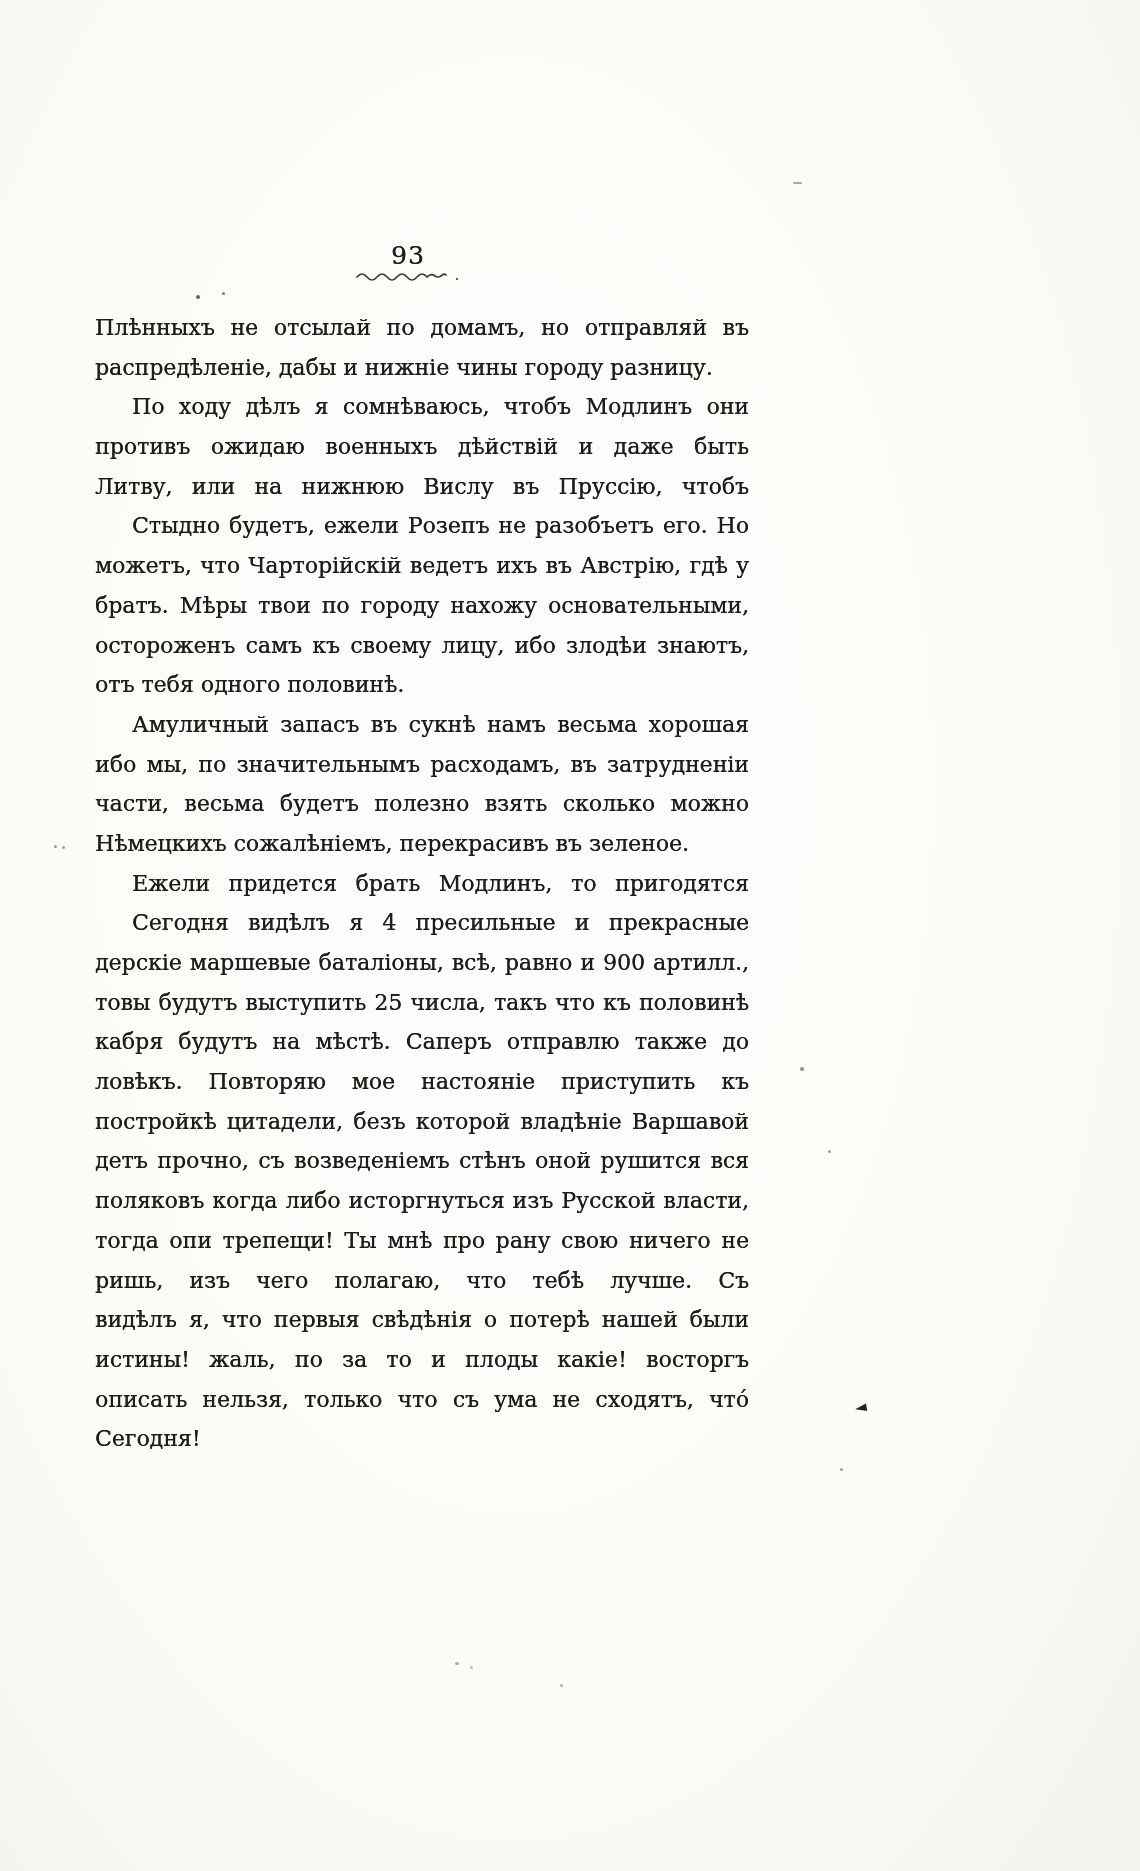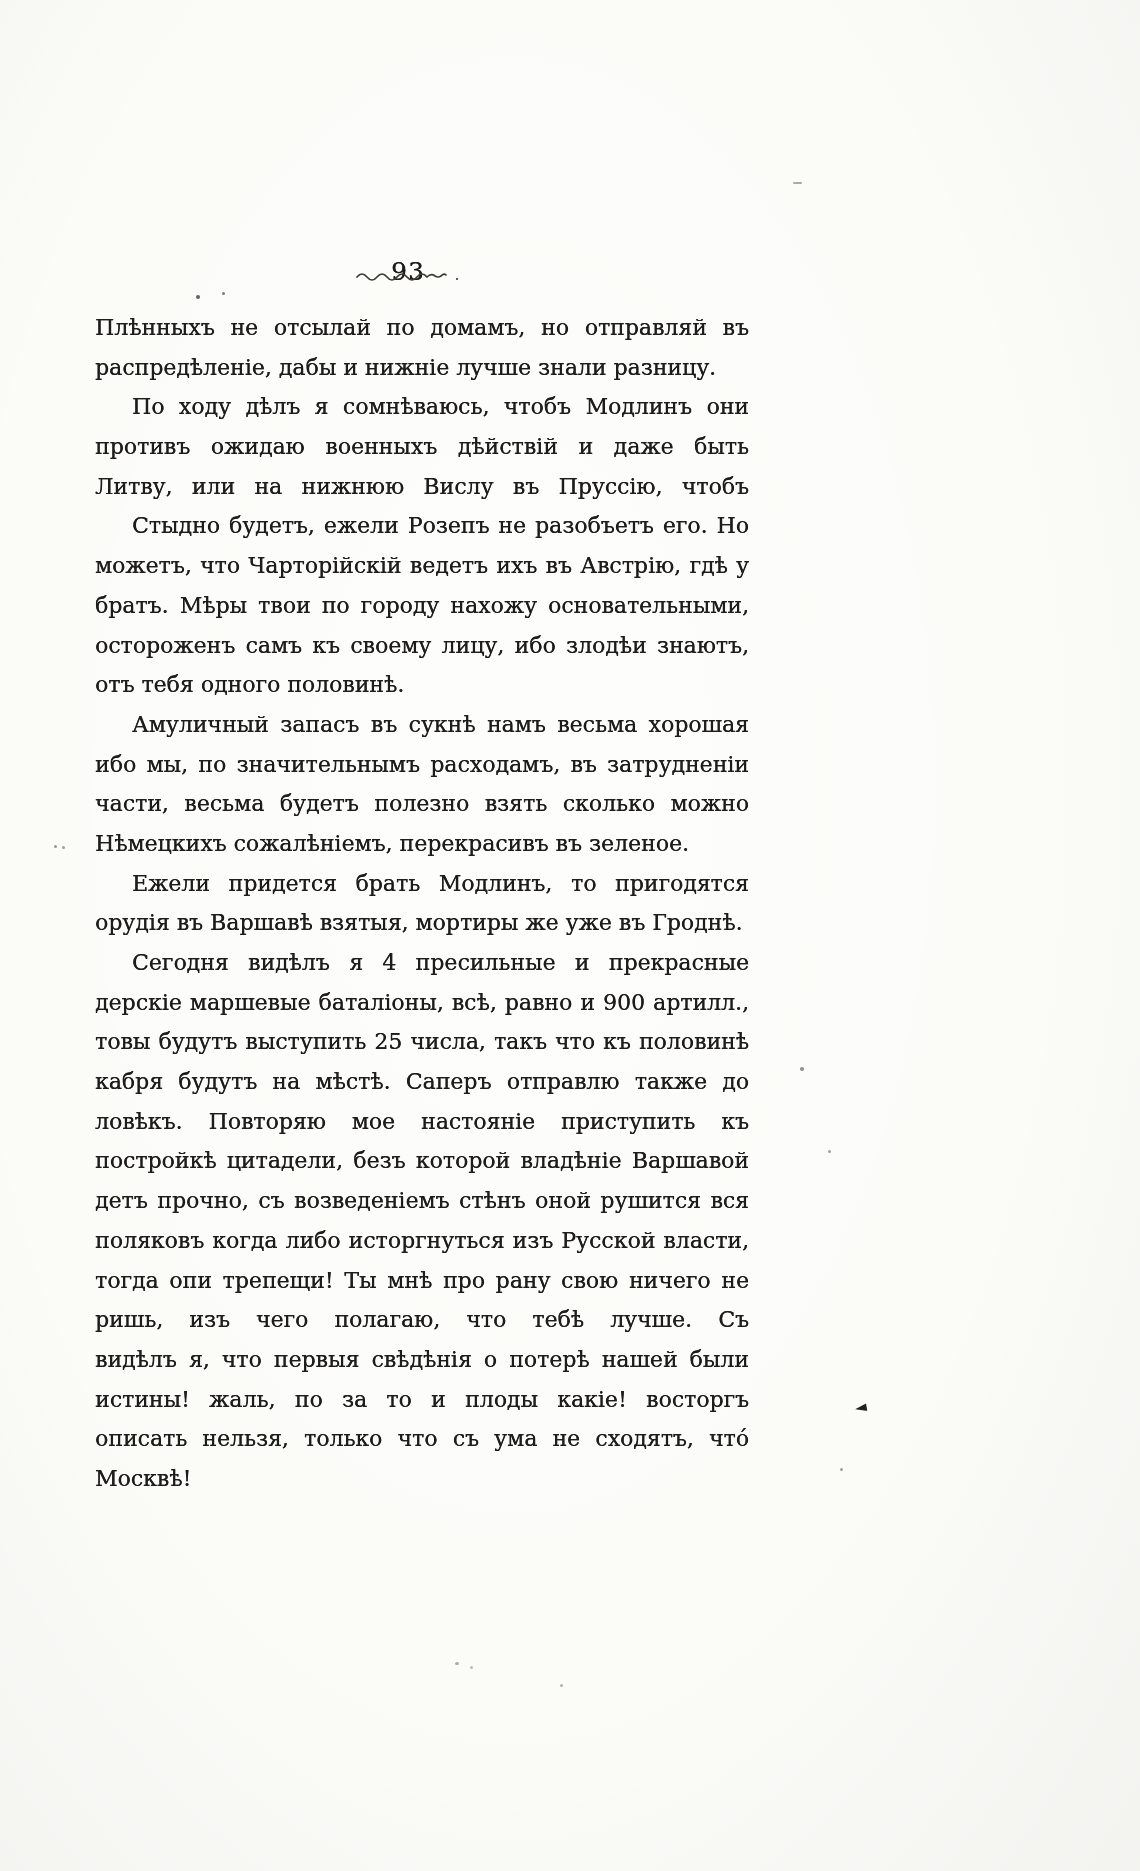--- a/index.html
+++ b/index.html
@@ -7,21 +7,21 @@
   body {
     width:1140px; height:1871px; position:relative; overflow:hidden;
     background: var(--paper);
     font-family:"DejaVu Serif","Liberation Serif",serif;
   }
   .page {
     position:absolute; inset:0;
     background: radial-gradient(ellipse at 45% 42%, rgba(255,255,255,.6) 0%, rgba(0,0,0,0) 60%, rgba(0,0,0,.035) 100%);
   }
   .page-number {
-    position:absolute; left:95px; top:259px; width:654px;
+    position:absolute; left:95px; top:243px; width:654px;
     text-align:center; transform:translateX(-14px);
     font-size:25px; line-height:26px; letter-spacing:1px;
     color:var(--ink); text-shadow:.25px 0 0 currentColor;
   }
   .squiggle { position:absolute; left:356px; top:271px; }
   #text-block { position:absolute; left:95px; top:308px; width:654px; }
   .line {
     width:654px; height:39.7px; overflow:hidden;
     font-size:22px; line-height:39.7px; color:var(--ink);
     text-shadow:.25px 0 0 currentColor;
@@ -44,49 +44,48 @@
 
   <div class="page-number">93</div>
 
   <svg class="squiggle" width="104" height="12" viewBox="0 0 104 12">
     <path d="M1,6 q5,-6 10,0 t10,0 t10,0 t10,0 t10,0 t10,0 t10,0 q4,-4 8,-1 q3,2 6,0 q3,-3 5,-1" fill="none" stroke="#3d3933" stroke-width="1.7" stroke-linecap="round"></path>
     <circle cx="101" cy="8" r="1.1" fill="#3d3933"></circle>
   </svg>
 
   <div id="text-block">
       <div class="line just">Плѣнныхъ не отсылай по домамъ, но отправляй въ Россію на</div>
-      <div class="line">распредѣленіе, дабы и нижніе лучше знали разницу.</div>
+      <div class="line">распредѣленіе, дабы и нижніе чины городу разницу.</div>
       <div class="line just indent">По ходу дѣлъ я сомнѣваюсь, чтобъ Модлинъ они сдали, на-</div>
       <div class="line just">противъ ожидаю военныхъ дѣйствій и даже быть можетъ на</div>
       <div class="line just">Литву, или на нижнюю Вислу въ Пруссію, чтобъ пройти во</div>
       <div class="line just indent">Стыдно будетъ, ежели Розепъ не разобъетъ его. Но статься</div>
       <div class="line just">можетъ, что Чарторійскій ведетъ ихъ въ Австрію, гдѣ у него</div>
       <div class="line just">братъ. Мѣры твои по городу нахожу основательными, по будь</div>
       <div class="line just">остороженъ самъ къ своему лицу, ибо злодѣи знаютъ, что все</div>
       <div class="line">отъ тебя одного половинѣ.</div>
       <div class="line just indent">Амуличный запасъ въ сукнѣ намъ весьма хорошая находка,</div>
       <div class="line just">ибо мы, по значительнымъ расходамъ, въ затрудненіи по сей</div>
       <div class="line just">части, весьма будетъ полезно взять сколько можно сукна у</div>
       <div class="line">Нѣмецкихъ сожалѣніемъ, перекрасивъ въ зеленое.</div>
       <div class="line just indent">Ежели придется брать Модлинъ, то пригодятся крѣностныя</div>
-      <div class="line">орудія въ Варшавѣ взятыя, мортиры же уже въ Гроднѣ.</div>
       <div class="line just indent">Сегодня видѣлъ я 4 пресильные и прекрасные грена-</div>
       <div class="line just">дерскіе маршевые баталіоны, всѣ, равно и 900 артилл., го-</div>
       <div class="line just">товы будутъ выступить 25 числа, такъ что къ половинѣ де-</div>
       <div class="line just">кабря будутъ на мѣстѣ. Саперъ отправлю также до 1.000 че-</div>
       <div class="line just">ловѣкъ. Повторяю мое настояніе приступить къ немедленной</div>
       <div class="line just">постройкѣ цитадели, безъ которой владѣніе Варшавой не бу-</div>
       <div class="line just">детъ прочно, съ возведеніемъ стѣнъ оной рушится вся надежда</div>
       <div class="line just">поляковъ когда либо исторгнуться изъ Русской власти, — и</div>
       <div class="line just">тогда опи трепещи! Ты мнѣ про рану свою ничего не гово-</div>
       <div class="line just">ришь, изъ чего полагаю, что тебѣ лучше. Съ сожалѣніемъ</div>
       <div class="line just">видѣлъ я, что первыя свѣдѣнія о потерѣ нашей были ниже</div>
       <div class="line just">истины! жаль, по за то и плоды какіе! восторгъ Петербургскій</div>
       <div class="line just">описать нельзя, только что съ ума не сходятъ, что́ будетъ въ</div>
-      <div class="line">Москвѣ!</div>
+      <div class="line">Сегодня!</div>
     </div>
 
   <div class="dash-speck" style="left:793px; top:182px; width:9px; height:2px; opacity:.55;"></div>
   <div class="speck" style="left:196px; top:295px; width:4px; height:4px; opacity:.85;"></div>
   <div class="speck" style="left:222px; top:292px; width:3px; height:3px; opacity:.7;"></div>
   <div class="speck" style="left:54px; top:845px; width:3px; height:3px; opacity:.55;"></div>
   <div class="speck" style="left:62px; top:846px; width:3px; height:3px; opacity:.5;"></div>
   <div class="speck" style="left:800px; top:1067px; width:4px; height:4px; opacity:.6;"></div>
   <div class="speck" style="left:828px; top:1150px; width:3px; height:3px; opacity:.5;"></div>
   <div class="speck" style="left:840px; top:1468px; width:3px; height:3px; opacity:.5;"></div>

